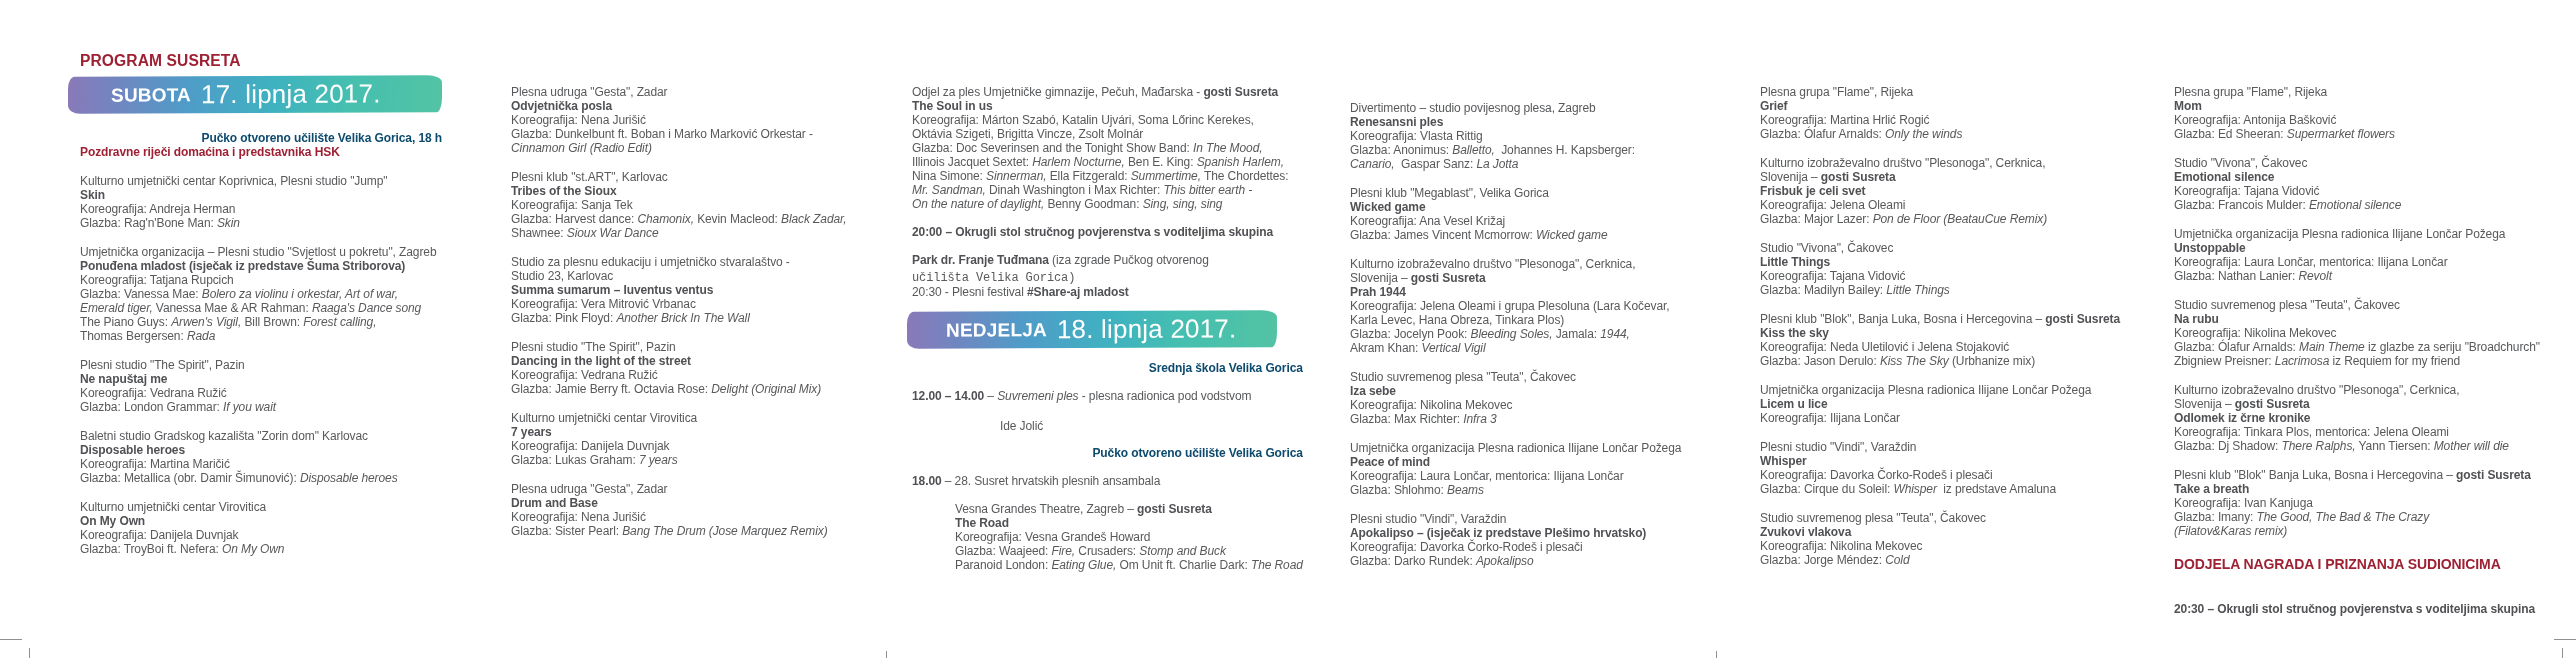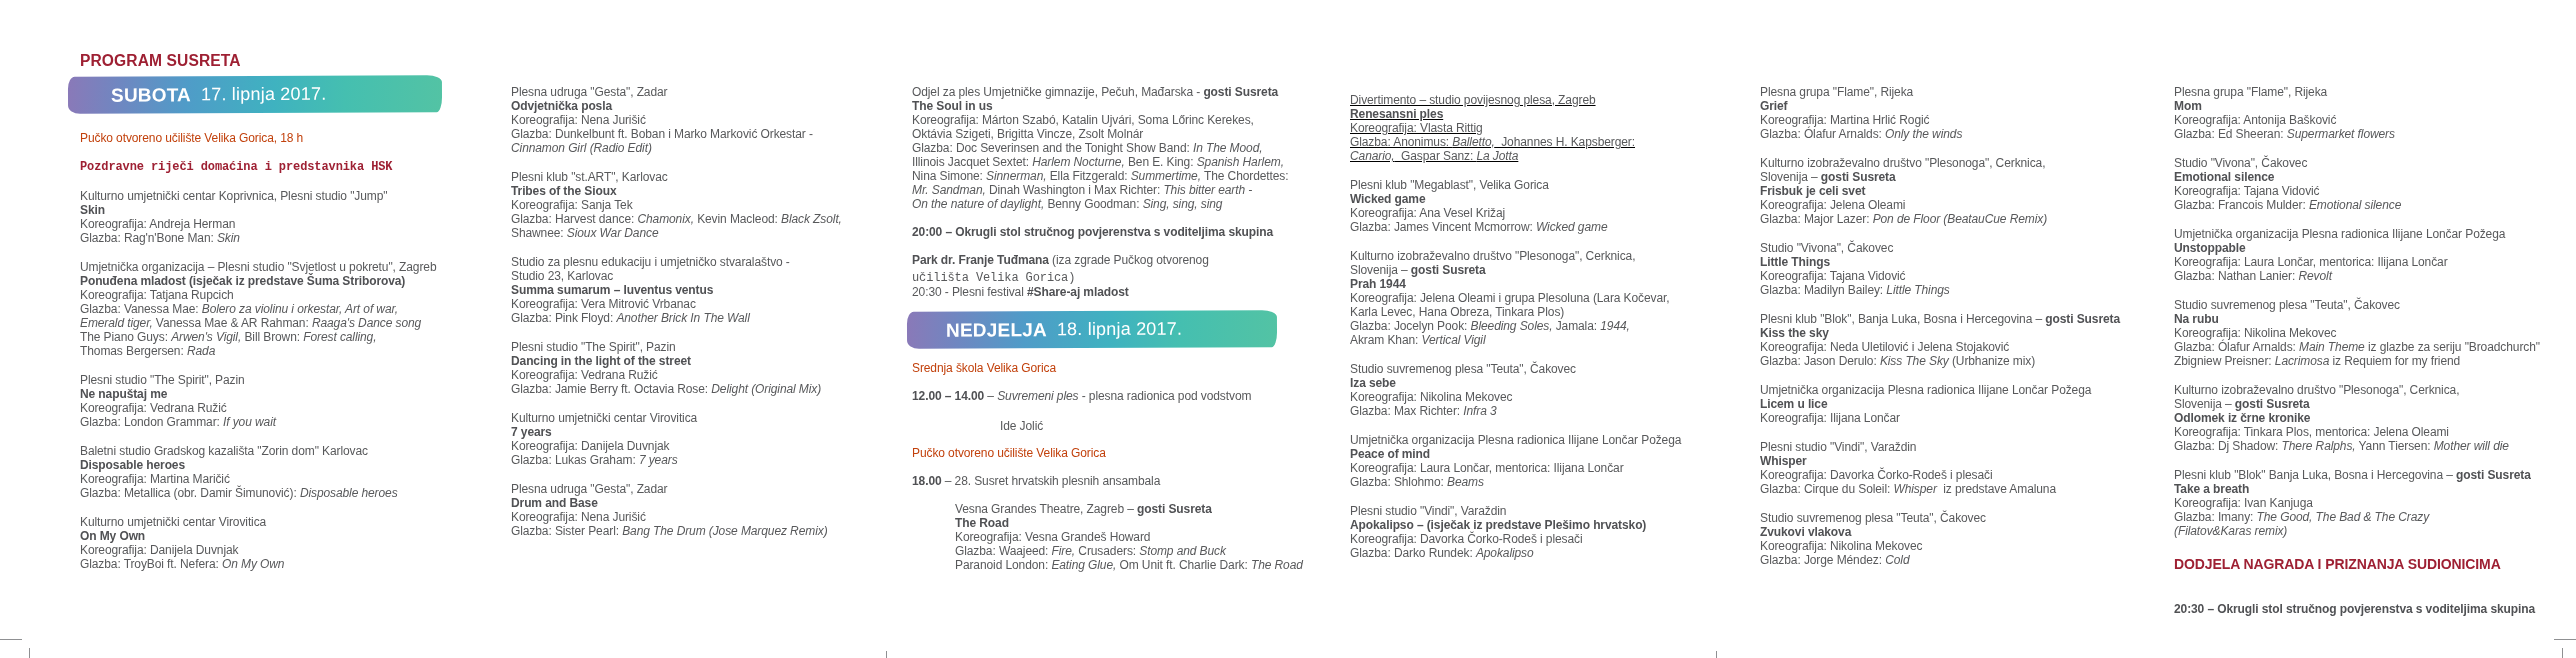--- a/index.html
+++ b/index.html
@@ -16,45 +16,45 @@
   .i{font-style:italic;}
   .program-title{
     font-size:15.6px;font-weight:bold;color:#9e2033;letter-spacing:0.1px;
     white-space:pre;margin:0;
   }
   .red-heading{
     font-size:14px;font-weight:bold;color:#9e2033;letter-spacing:-0.1px;
     white-space:pre;margin:0;
   }
   .redline{font-weight:bold;color:#9e2033;}
-  .venue{font-weight:normal;color:#c2410c;}
+  .venue{font-weight:bold;color:#0c4a6e;text-align:right;}
   .banner{
     position:relative;height:37px;display:flex;align-items:center;
     background:linear-gradient(93deg,#8a79b8 0%,#6f87c1 14%,#4f9cc8 32%,#3fb2c0 55%,#45bfb0 74%,#53c3a4 100%);
     border-radius:6.8px 15px 5.4px 12px / 12px 6.8px 15px 8px;
     transform:rotate(-0.25deg);
     color:#ffffff;
   }
   .banner-bold{font-weight:bold;font-size:19px;letter-spacing:0.2px;}
-  .banner-rest{font-size:18px;margin-left:10px;letter-spacing:0.2px;}
+  .banner-rest{font-size:26px;margin-left:10px;letter-spacing:0.2px;}
   .entry{margin:0;}
   .crop{position:absolute;background:#8f9092;}
 </style>
 </head>
 <body>
 
 <div id="brochure">
     <div class="col" style="left: 80px; top: 52px;">
       <div class="program-title" style="margin-top: 0px;">PROGRAM SUSRETA</div>
       <div class="banner" style="width: 331px; padding-left: 43px; margin-left: -12px; margin-top: 6px;">
         <span class="banner-bold">SUBOTA</span>
         <span class="banner-rest">17. lipnja 2017.</span>
       </div>
       <p class="p venue" style="margin-top: 18px;">Pučko otvoreno učilište Velika Gorica, 18 h</p>
-      <p class="p redline" style="margin-top: 15px; font-family: Liberation Mono, monospace;">Pozdravne riječi domaćina i predstavnika HSK</p>
+      <p class="p redline" style="">Pozdravne riječi domaćina i predstavnika HSK</p>
       <div class="entry" style="margin-top: 15px;">
         <p class="p">Kulturno umjetnički centar Koprivnica, Plesni studio "Jump"</p>
         <p class="p b">Skin</p>
         <p class="p">Koreografija: Andreja Herman</p>
         <p class="p">Glazba: Rag'n'Bone Man: <span class="i">Skin</span></p>
       </div>
       <div class="entry" style="margin-top: 15px;">
         <p class="p">Umjetnička organizacija – Plesni studio "Svjetlost u pokretu", Zagreb</p>
         <p class="p b">Ponuđena mladost (isječak iz predstave Šuma Striborova)</p>
         <p class="p">Koreografija: Tatjana Rupcich</p>
@@ -87,21 +87,21 @@
         <p class="p">Plesna udruga "Gesta", Zadar</p>
         <p class="p b">Odvjetnička posla</p>
         <p class="p">Koreografija: Nena Jurišić</p>
         <p class="p">Glazba: Dunkelbunt ft. Boban i Marko Marković Orkestar -</p>
         <p class="p"><span class="i">Cinnamon Girl (Radio Edit)</span></p>
       </div>
       <div class="entry" style="margin-top: 15px;">
         <p class="p">Plesni klub "st.ART", Karlovac</p>
         <p class="p b">Tribes of the Sioux</p>
         <p class="p">Koreografija: Sanja Tek</p>
-        <p class="p">Glazba: Harvest dance: <span class="i">Chamonix,</span> Kevin Macleod: <span class="i">Black Zsolt,</span></p>
+        <p class="p">Glazba: Harvest dance: <span class="i">Chamonix,</span> Kevin Macleod: <span class="i">Black Zadar,</span></p>
         <p class="p">Shawnee: <span class="i">Sioux War Dance</span></p>
       </div>
       <div class="entry" style="margin-top: 15px;">
         <p class="p">Studio za plesnu edukaciju i umjetničko stvaralaštvo -
 Studio 23, Karlovac</p>
         <p class="p b">Summa sumarum – Iuventus ventus</p>
         <p class="p">Koreografija: Vera Mitrović Vrbanac</p>
         <p class="p">Glazba: Pink Floyd: <span class="i">Another Brick In The Wall</span></p>
       </div>
       <div class="entry" style="margin-top: 15px;">
@@ -150,21 +150,21 @@
       <p class="p" style="margin-top: 14px;"><span class="b">18.00</span> – 28. Susret hrvatskih plesnih ansambala</p>
       <div class="entry" style="margin-left: 43px; margin-top: 13.5px;">
         <p class="p">Vesna Grandes Theatre, Zagreb – <span class="b">gosti Susreta</span></p>
         <p class="p b">The Road</p>
         <p class="p">Koreografija: Vesna Grandeš Howard</p>
         <p class="p">Glazba: Waajeed: <span class="i">Fire,</span> Crusaders: <span class="i">Stomp and Buck</span></p>
         <p class="p">Paranoid London: <span class="i">Eating Glue,</span> Om Unit ft. Charlie Dark: <span class="i">The Road</span></p>
       </div>
     </div>
     <div class="col" style="left: 1350px; top: 85px;">
-      <div class="entry" style="margin-top: 8px; text-decoration: underline;">
+      <div class="entry" style="margin-top: 16px;">
         <p class="p">Divertimento – studio povijesnog plesa, Zagreb</p>
         <p class="p b">Renesansni ples</p>
         <p class="p">Koreografija: Vlasta Rittig</p>
         <p class="p">Glazba: Anonimus: <span class="i">Balletto,</span>  Johannes H. Kapsberger:</p>
         <p class="p"><span class="i">Canario,</span>  Gaspar Sanz: <span class="i">La Jotta</span></p>
       </div>
       <div class="entry" style="margin-top: 15px;">
         <p class="p">Plesni klub "Megablast", Velika Gorica</p>
         <p class="p b">Wicked game</p>
         <p class="p">Koreografija: Ana Vesel Križaj</p>

